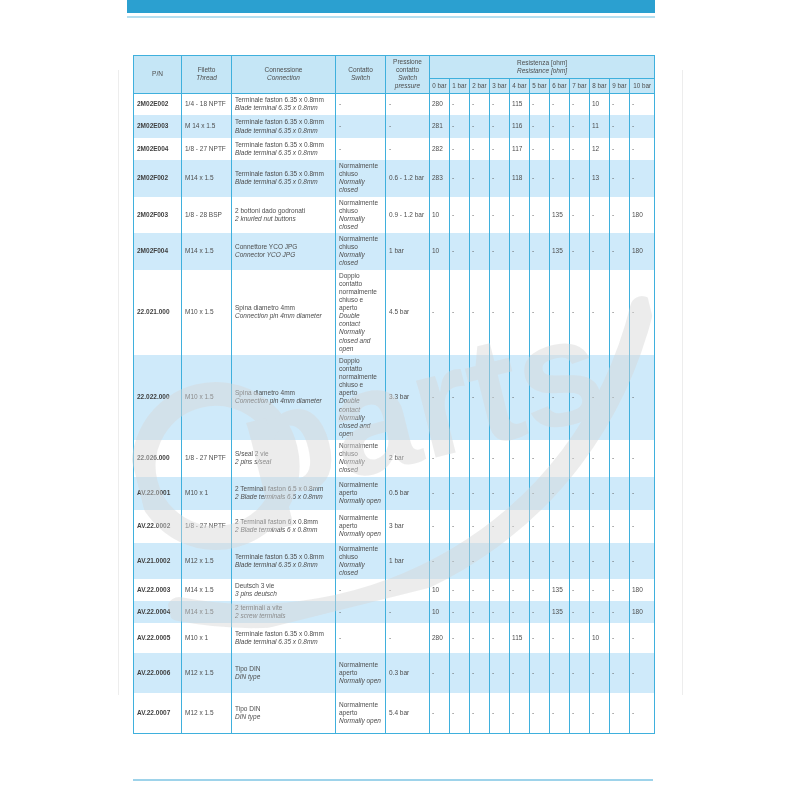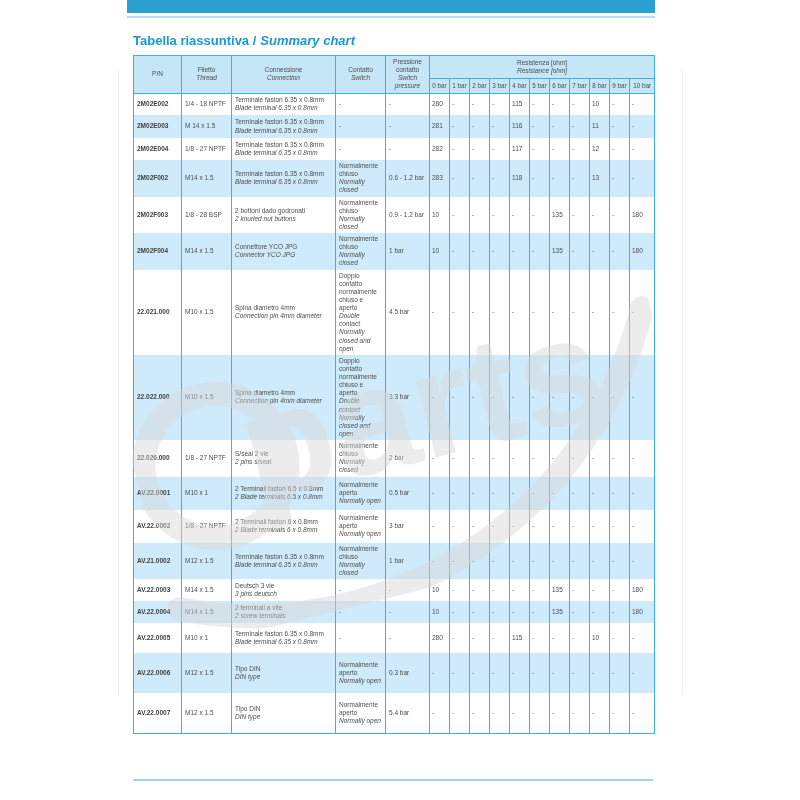--- a/index.html
+++ b/index.html
@@ -37,23 +37,20 @@
 </style>
 </head>
 <body>
 
 <div class="page">
   <div class="topbar"></div>
   <div class="topline"></div>
   <div class="page-edge edge-l"></div>
   <div class="page-edge edge-r"></div>
 
-  <div class="title">
-    <span>Tabella riassuntiva /</span><span class="en">Summary chart</span>
-  </div>
 
   <div class="tablewrap">
     <table>
       <colgroup>
         <col style="width:48px">
           <col style="width:50px">
           <col style="width:104px">
         <col style="width:50px">
           <col style="width:44px">
         <col style="width:20px">

